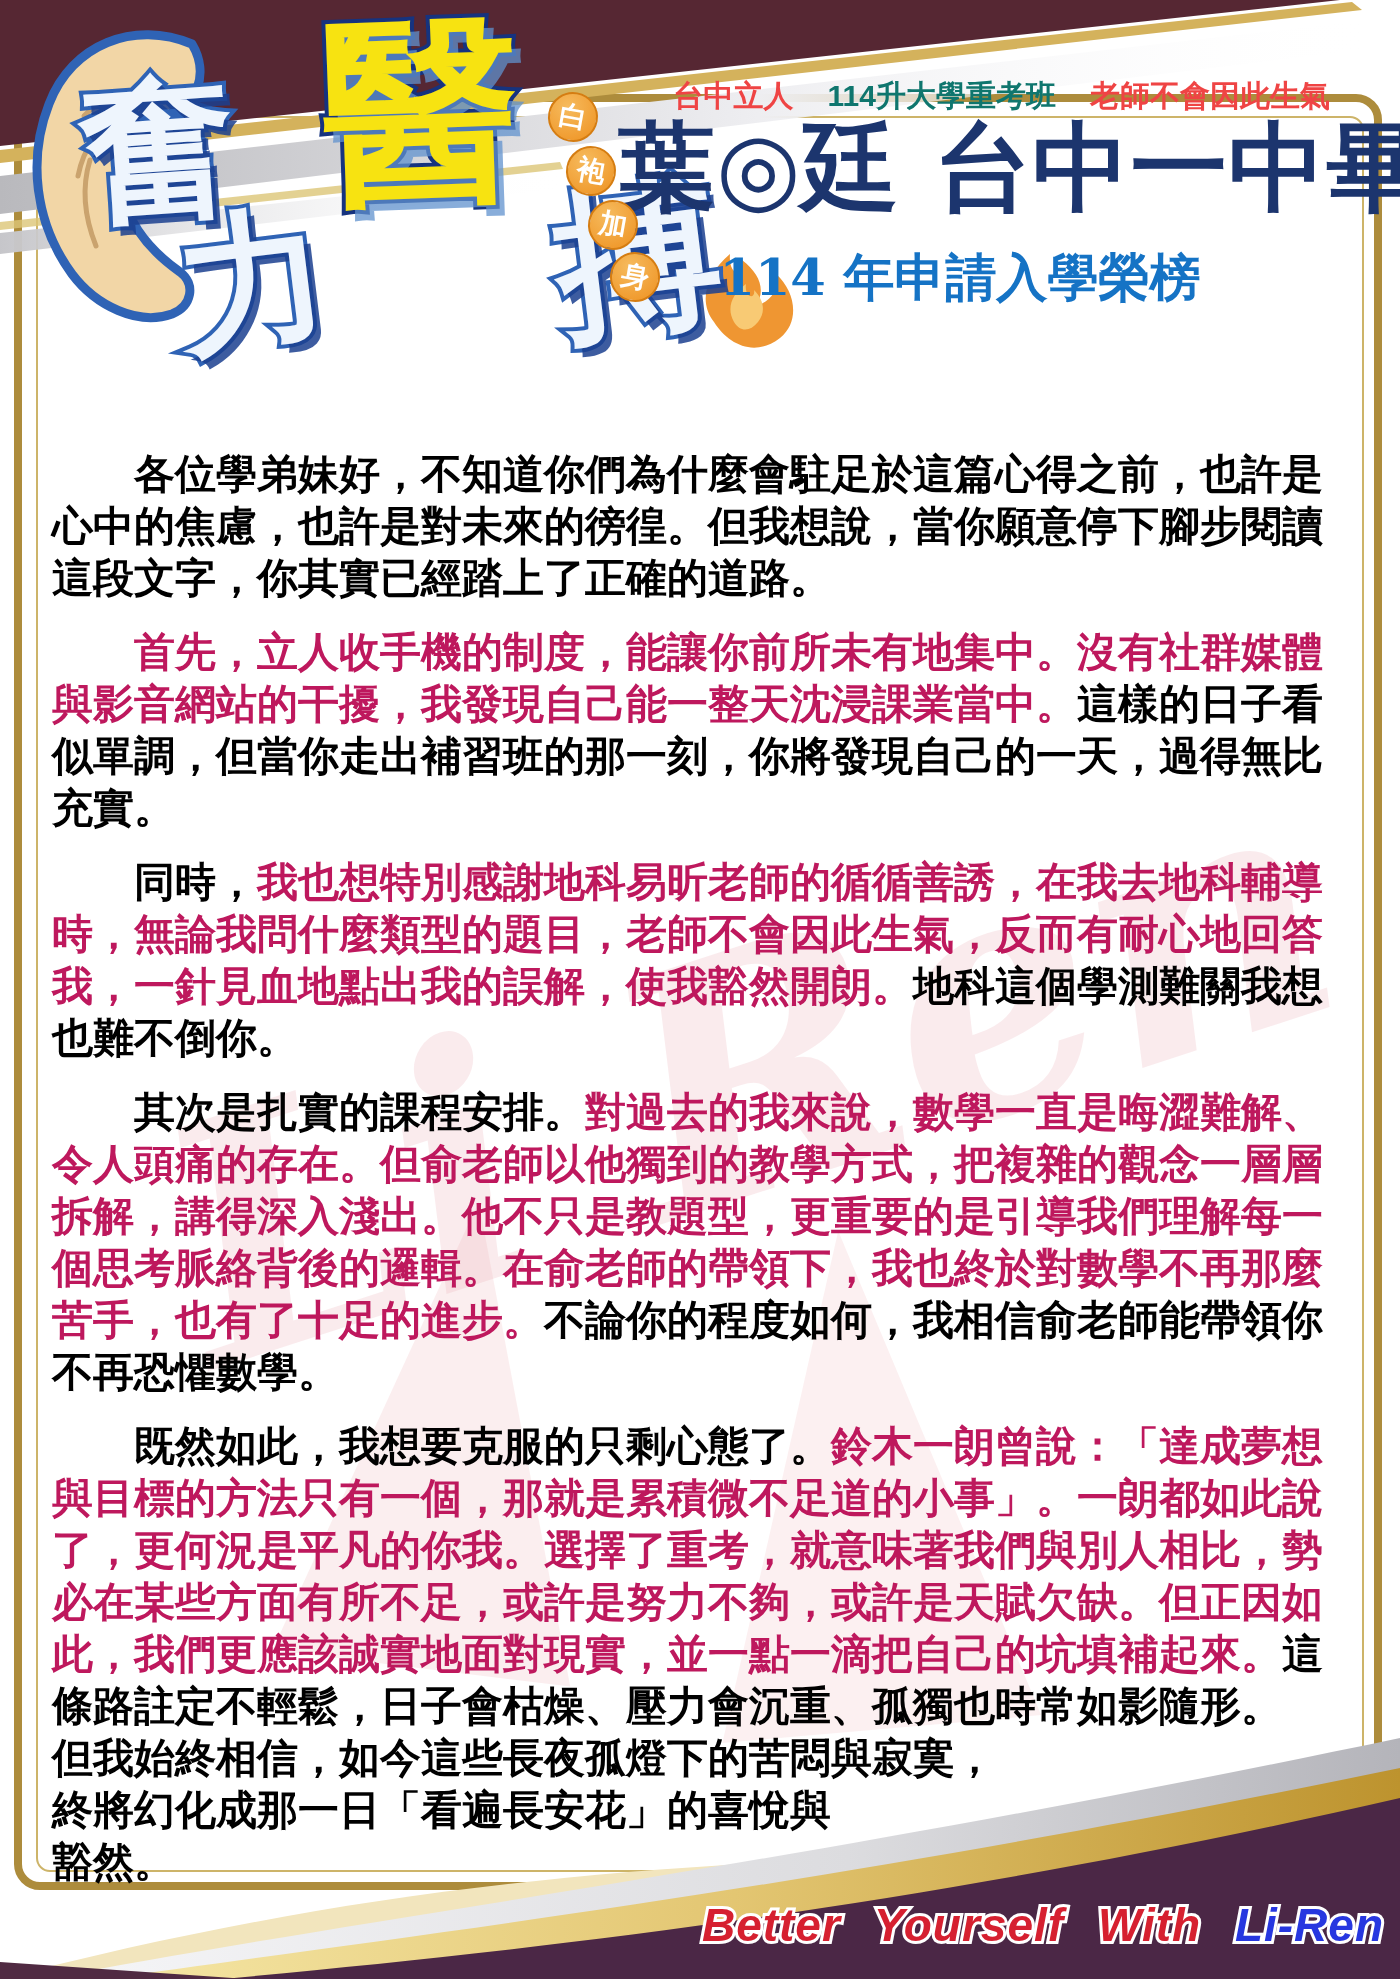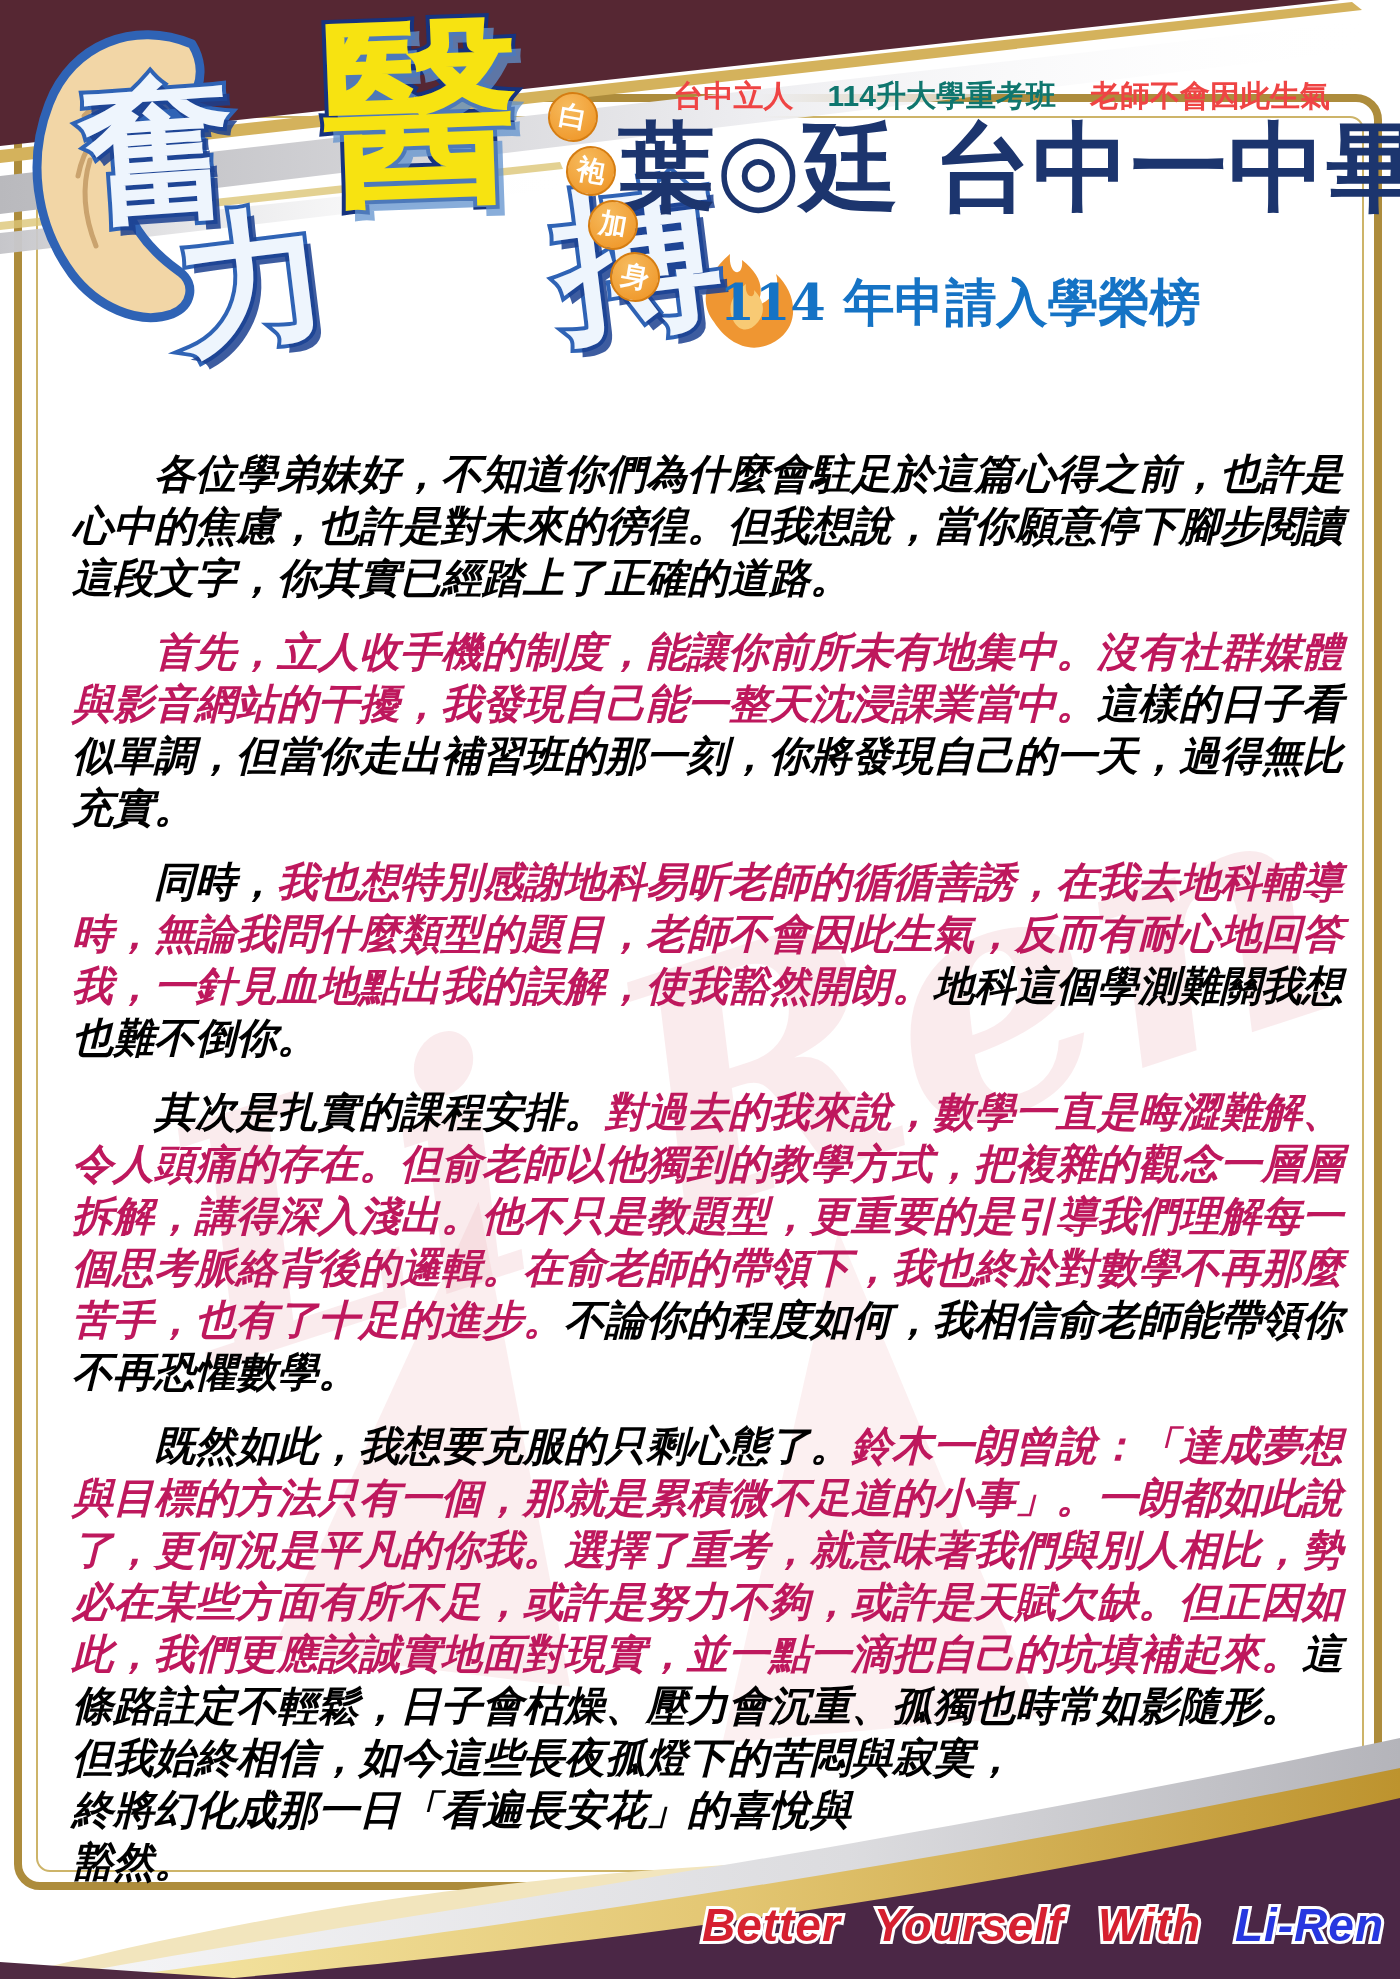--- a/index.html
+++ b/index.html
@@ -42,28 +42,28 @@
   .arm-svg{position:absolute;left:14px;top:26px;z-index:4;}
   .flame-svg{position:absolute;left:696px;top:244px;z-index:4;}
 
   
   .tagline{position:absolute;z-index:5;top:76px;right:70px;font-size:30px;font-weight:bold;white-space:nowrap;}
   .tagline .red{color:#ef4444;}
   .tagline .blue{color:#0f766e;margin:0 34px;}
   .student-line{position:absolute;z-index:5;left:618px;top:104px;white-space:nowrap;
     font-family:"DejaVu Serif","Liberation Serif",serif;font-weight:900;font-size:97px;color:#1c356e;letter-spacing:1px;}
   .honor-line{position:absolute;z-index:5;left:560px;top:244px;width:800px;text-align:center;
-    font-family:"DejaVu Serif","Liberation Serif",serif;font-weight:900;font-size:51px;color:#1573c5;margin-top:25px;}
+    font-family:"DejaVu Serif","Liberation Serif",serif;font-weight:900;font-size:51px;color:#1573c5;}
   .main-title{position:absolute;z-index:5;left:40px;top:316px;width:1320px;text-align:center;white-space:nowrap;
     font-family:"DejaVu Serif","Liberation Serif",serif;font-weight:900;font-size:97px;color:#b04818;}
   .main-title .gap{display:inline-block;width:118px;}
 
   
-  .body-text{position:absolute;z-index:5;left:72px;top:448px;width:1286px;
-    font-size:41px;line-height:52px;font-weight:bold;color:#000;font-style:italic;}
+  .body-text{position:absolute;z-index:5;left:52px;top:448px;width:1286px;
+    font-size:41px;line-height:52px;font-weight:bold;color:#000;}
   .body-text p{margin:0 0 22px 0;text-indent:2em;}
   .body-text .red{color:#be185d;}
   .body-text .blk{color:#000;}
 
   
   .bottom-svg{position:absolute;left:0;top:1679px;z-index:6;}
   .footer-slogan{position:absolute;z-index:7;right:16px;top:1898px;white-space:nowrap;
     font-family:Liberation Sans, sans-serif;font-style:italic;font-weight:bold;
     font-size:46px;letter-spacing:1px;word-spacing:20px;
     color:#d62030;-webkit-text-stroke:6px #ffffff;paint-order:stroke fill;}

